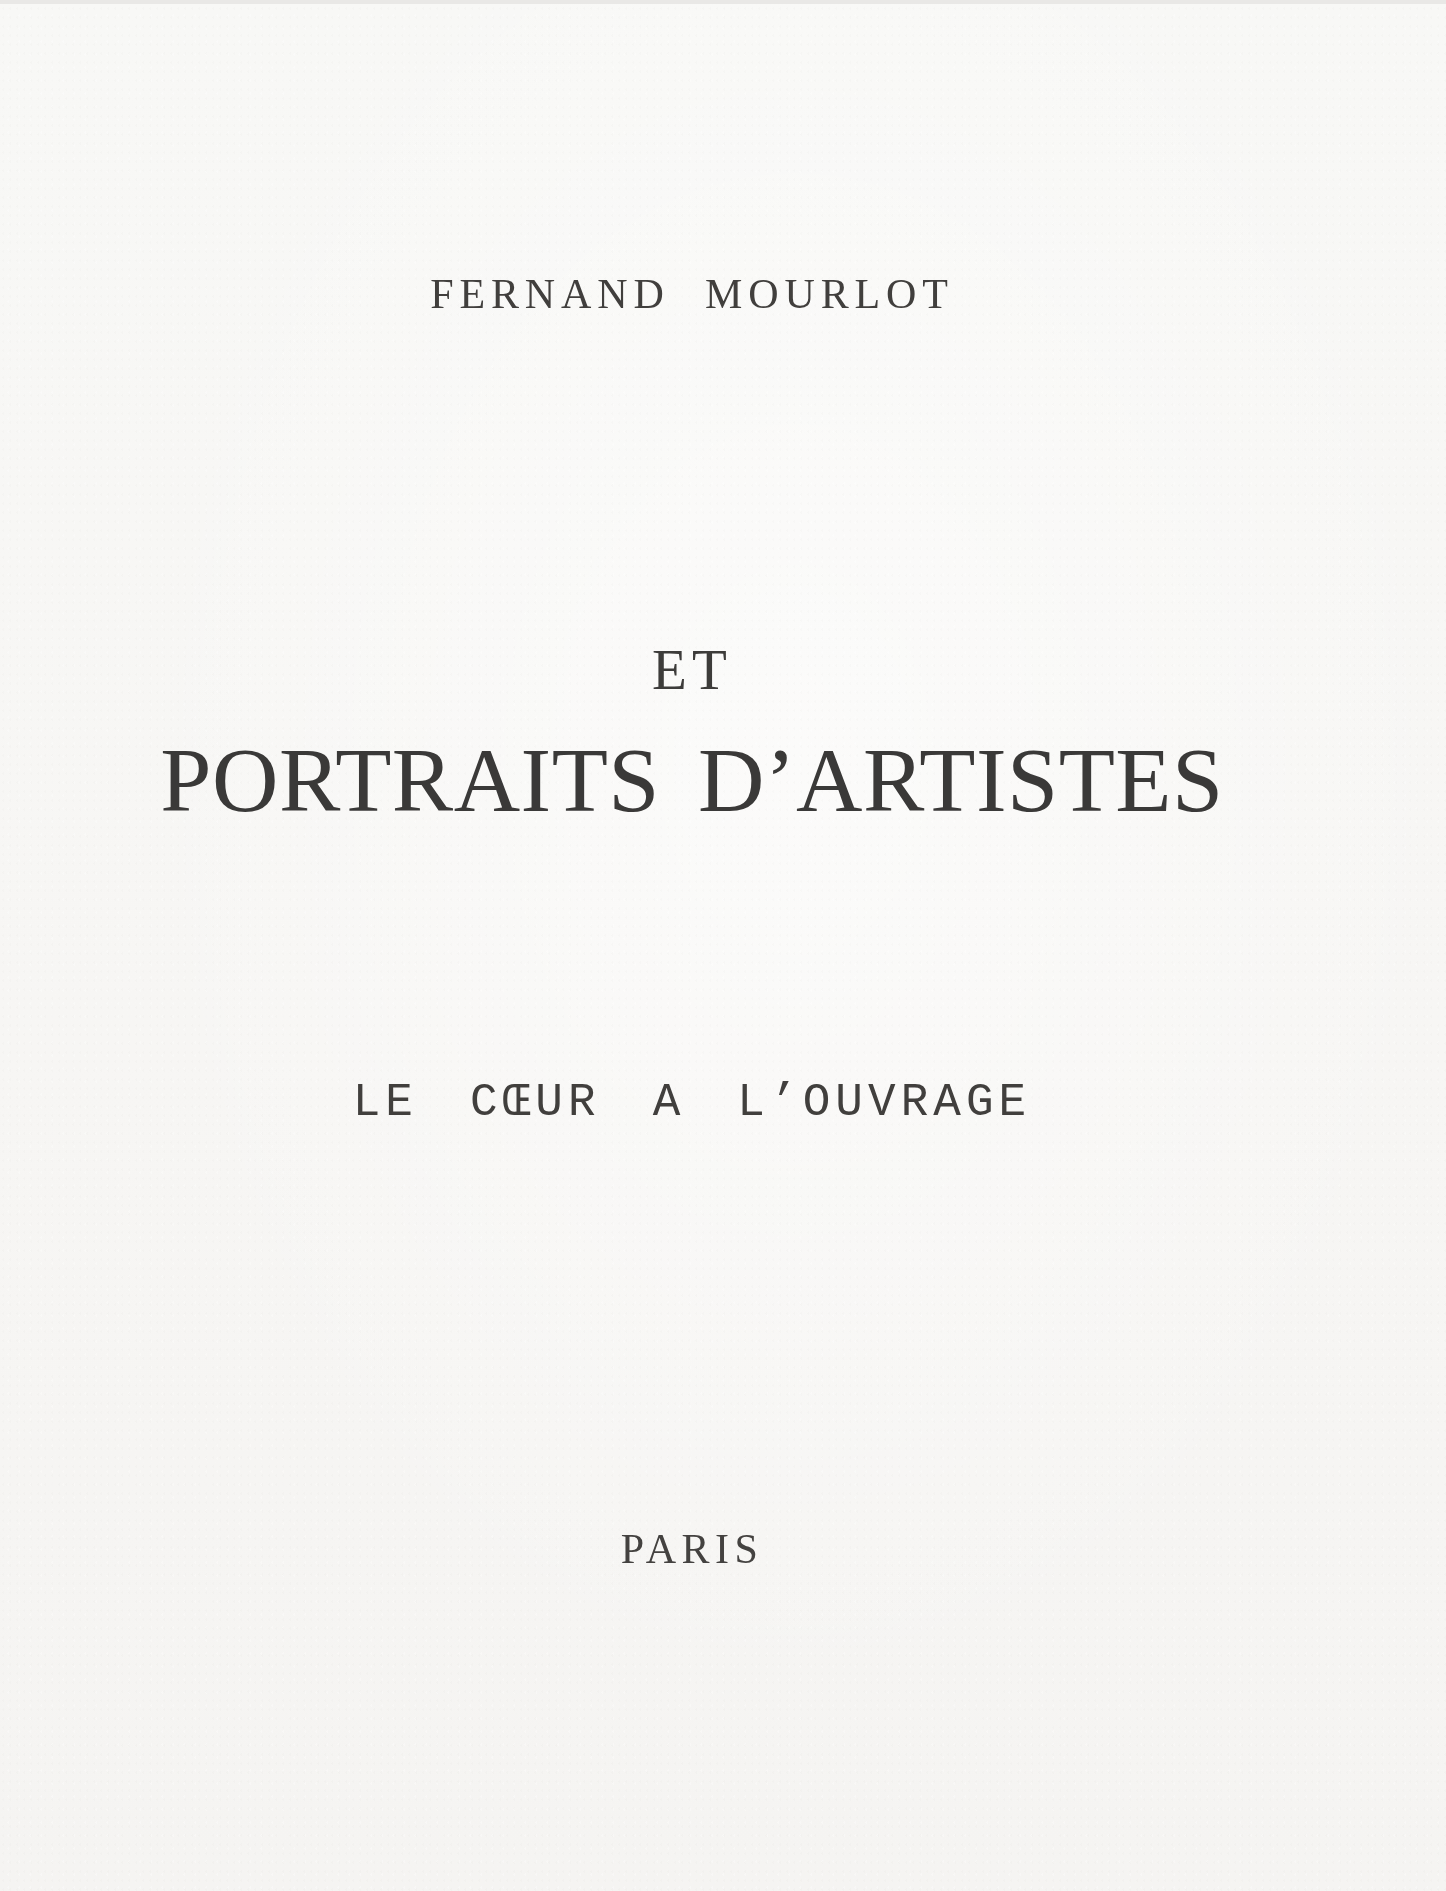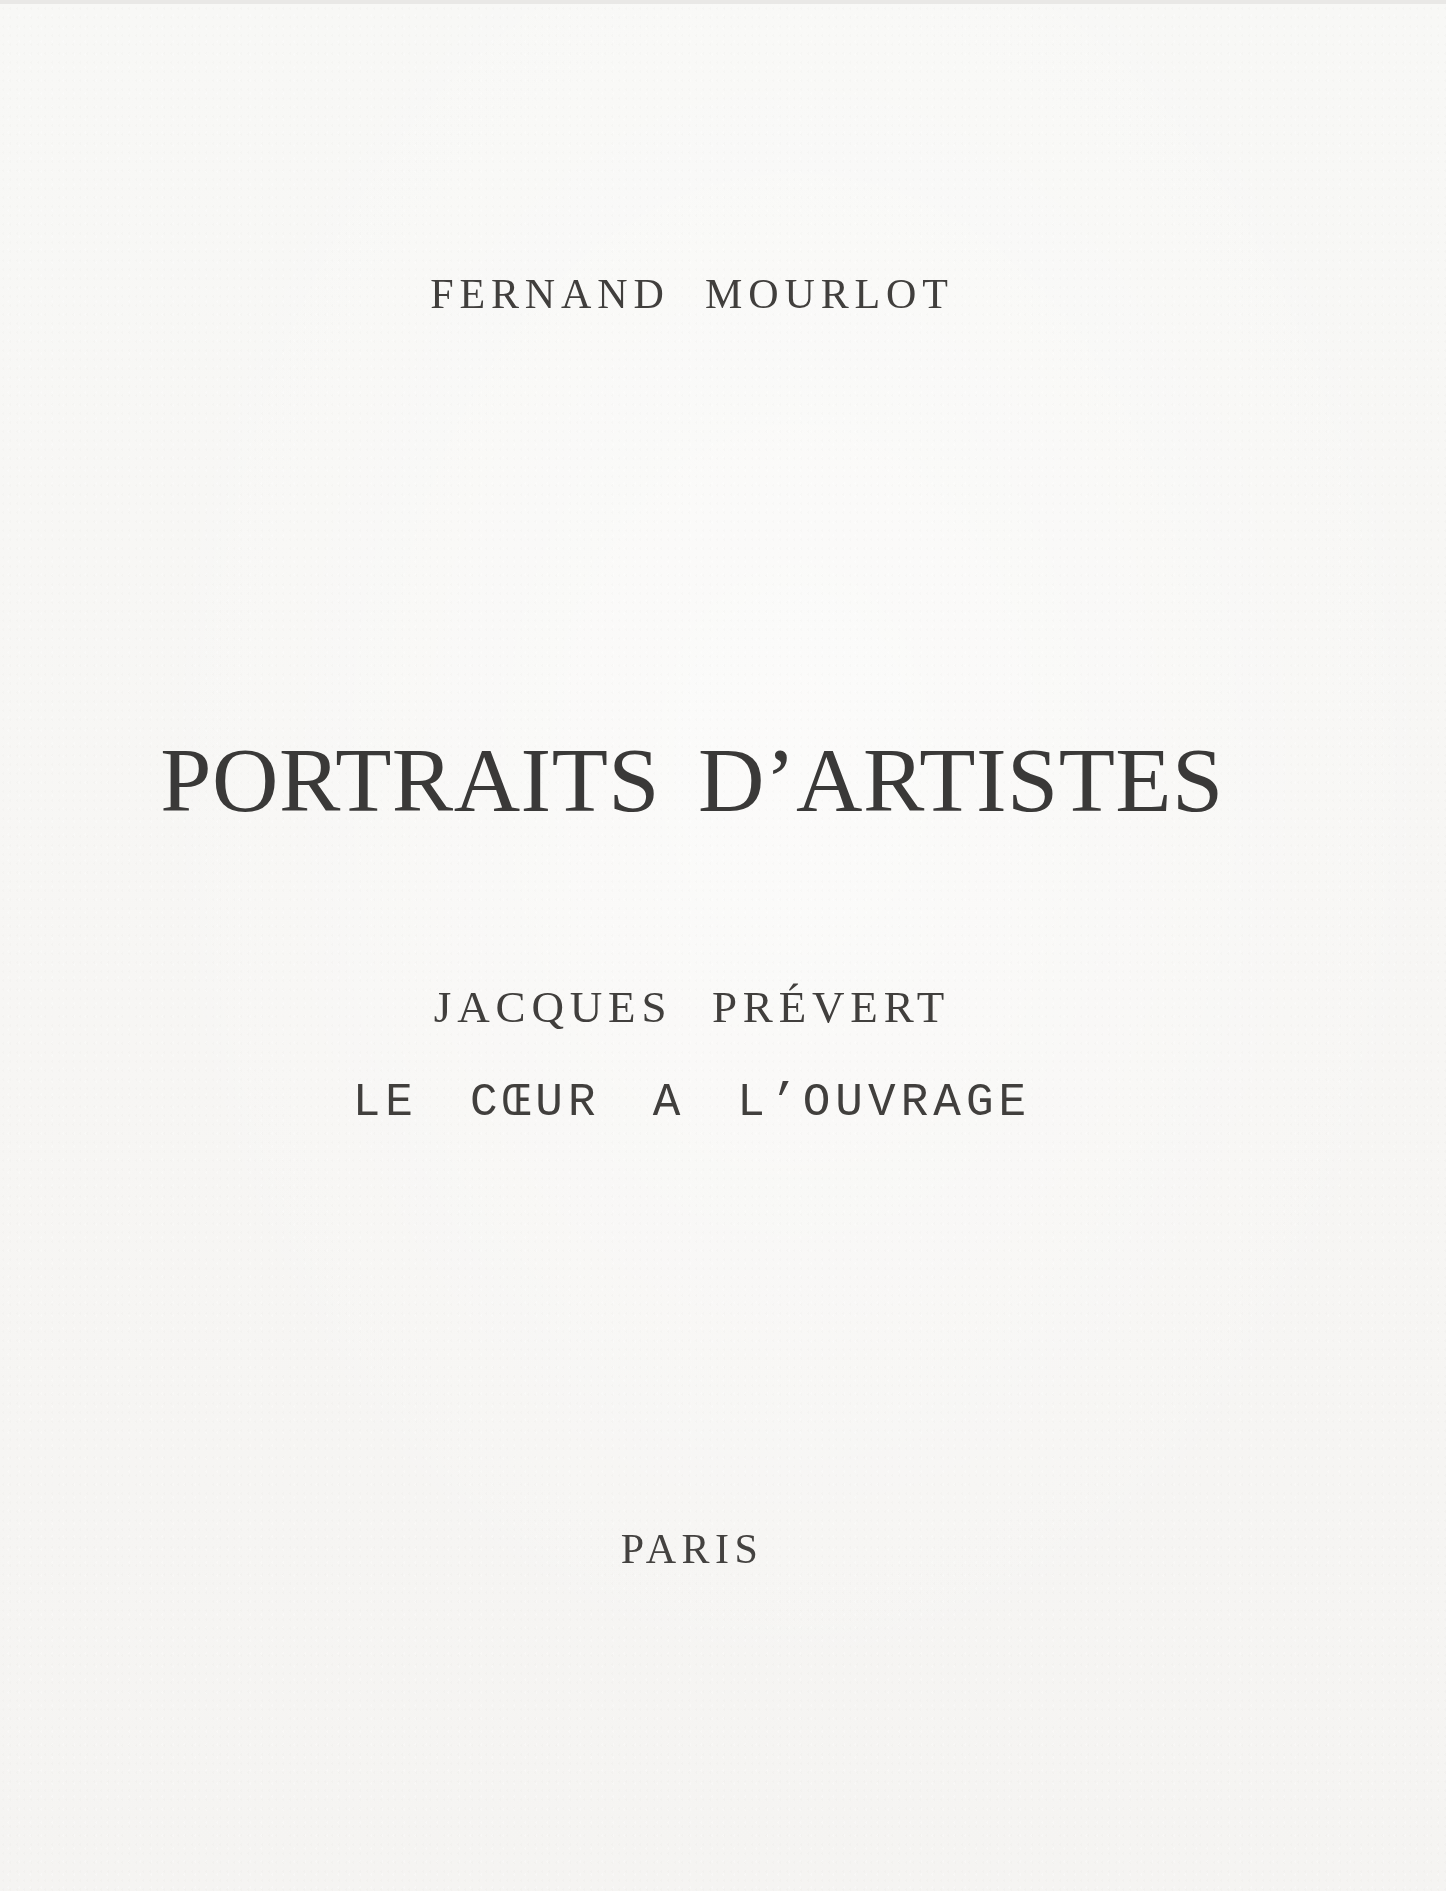--- a/index.html
+++ b/index.html
@@ -100,23 +100,23 @@
 <body>
 
 <div class="page">
   <div class="grain"></div>
 
   <div class="type-block">
 
     <div class="line author-line">FERNAND MOURLOT</div>
 
 
+    <div class="line title-connector">ET</div>
 
     <div class="line title-second">PORTRAITS D’ARTISTES</div>
 
-    <div class="line subtitle-author">JACQUES PRÉVERT</div>
 
     <div class="line subtitle-work">LE CŒUR A L’OUVRAGE</div>
 
     <div class="line imprint-line">PARIS</div>
 
   </div>
 </div>
 
 </body></html>

